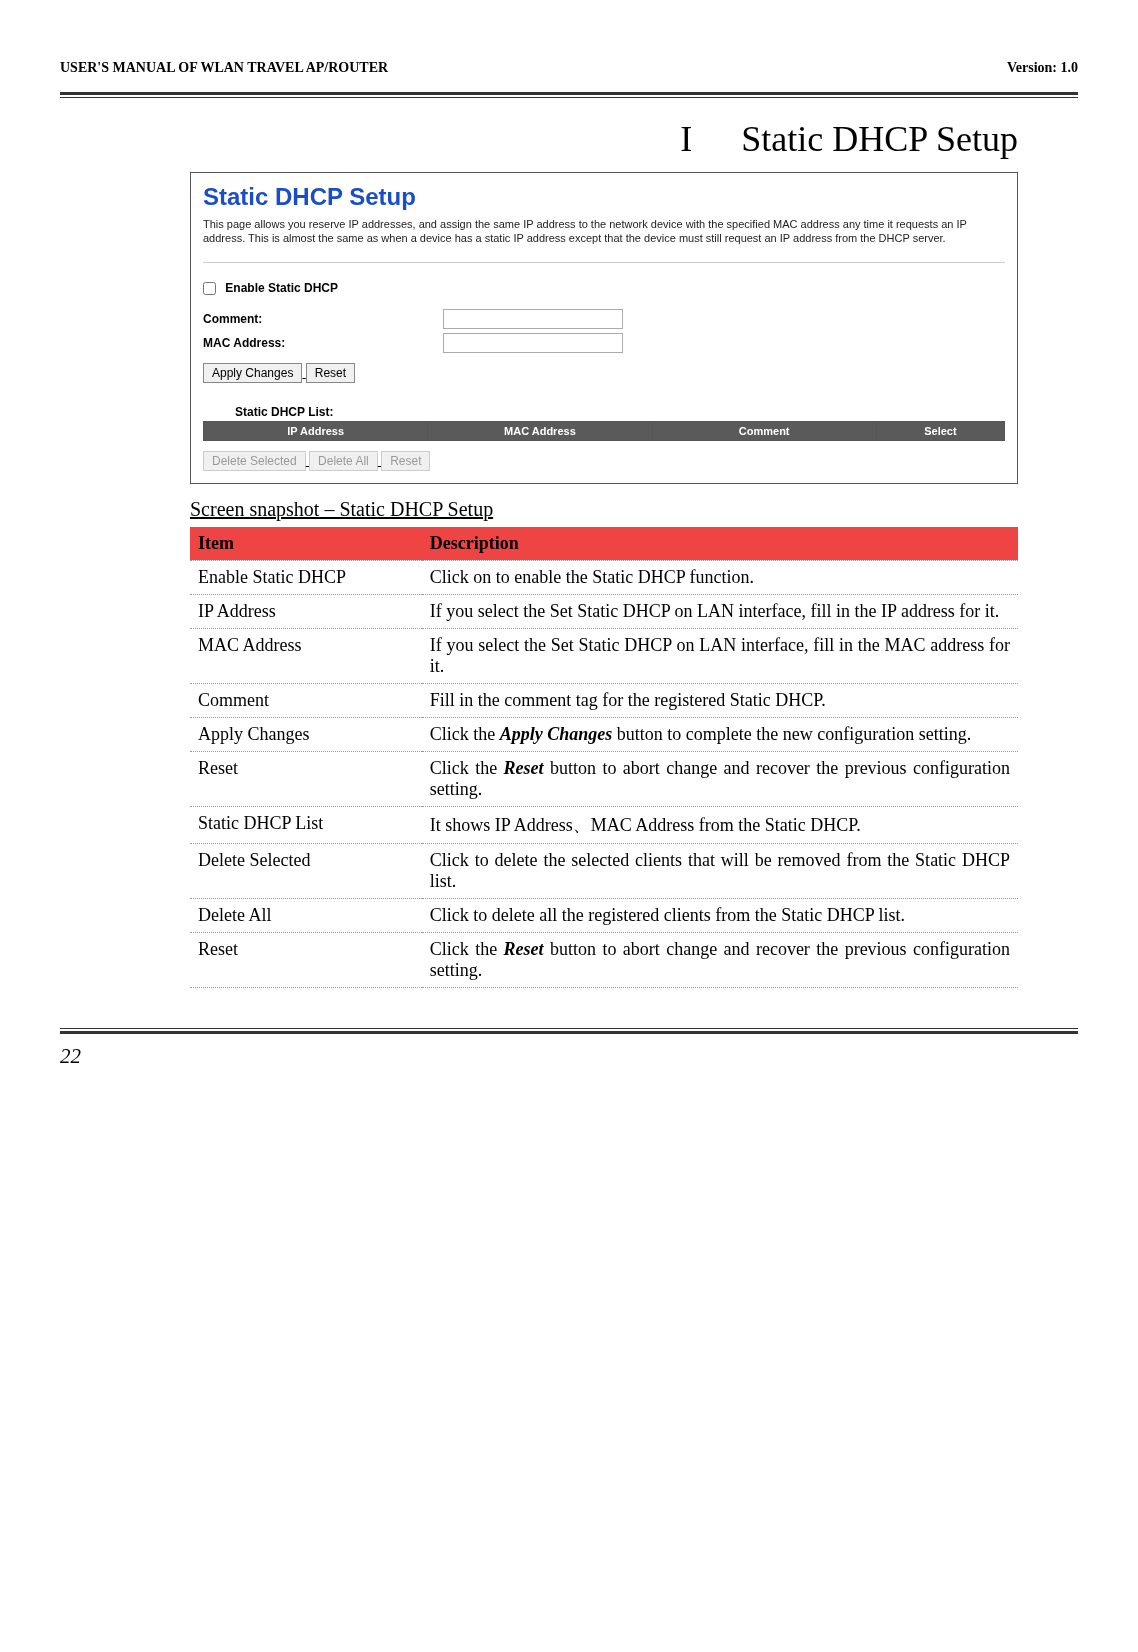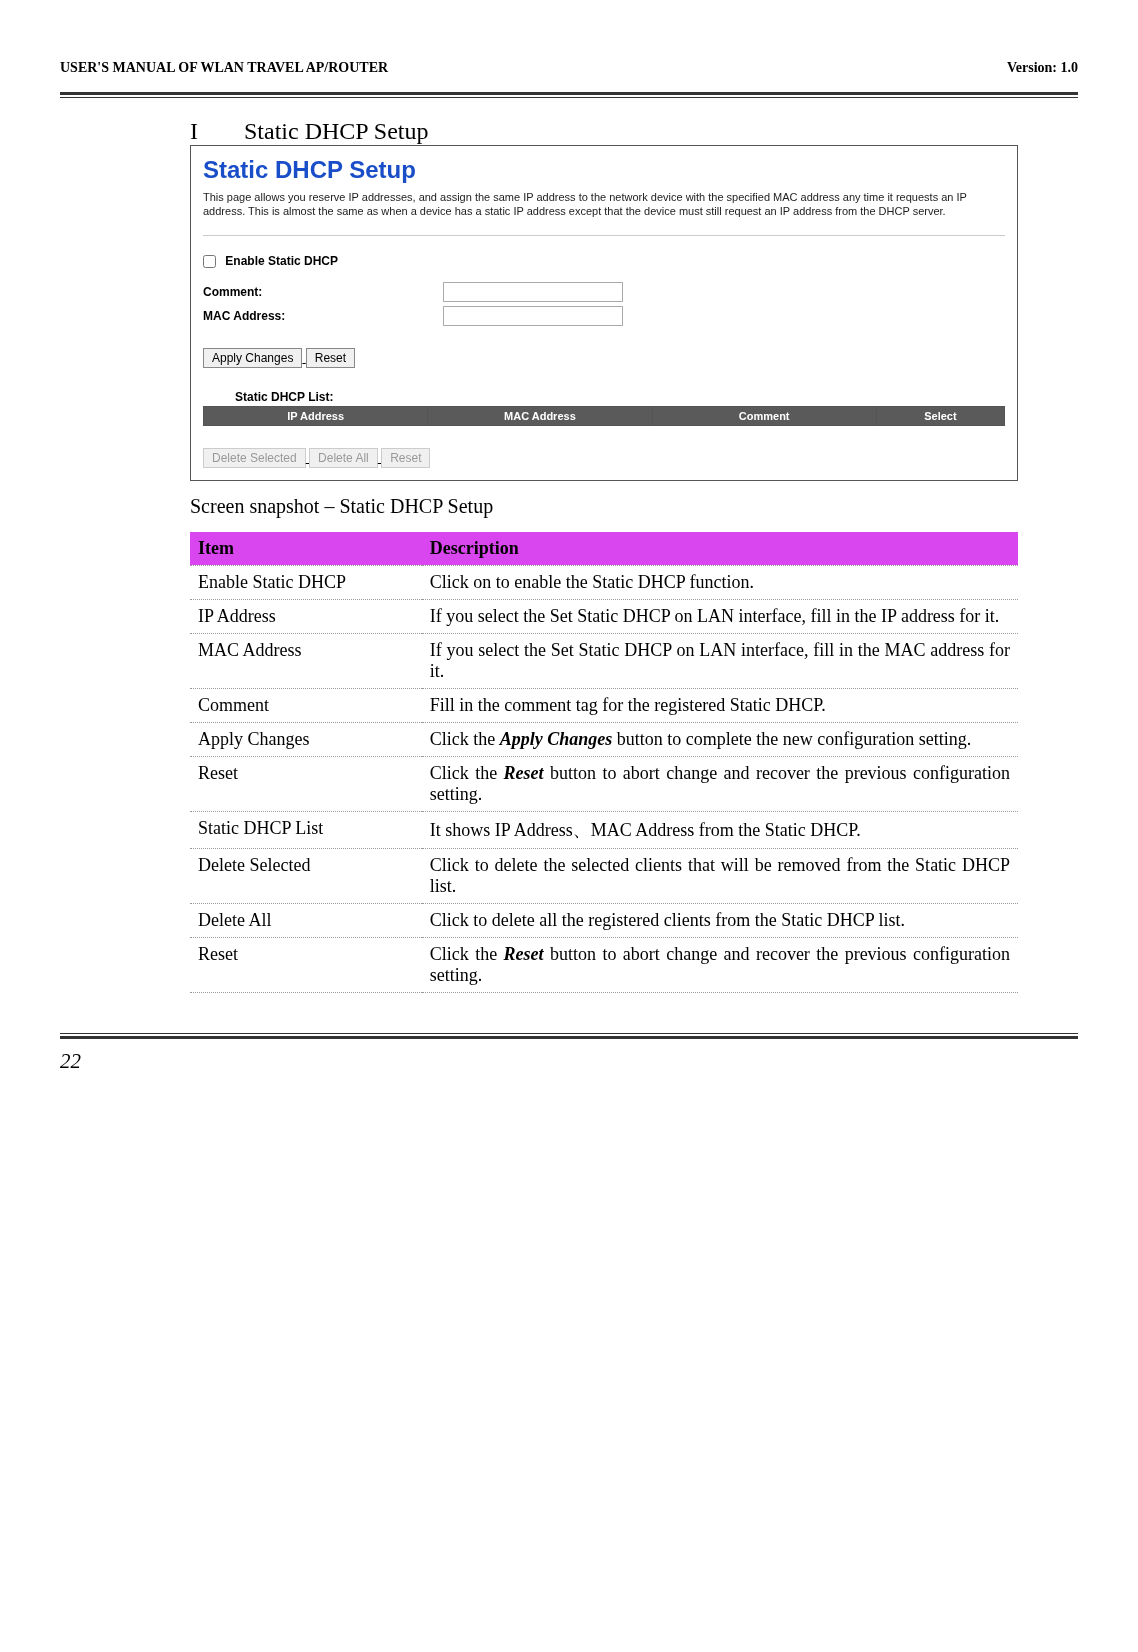--- a/index.html
+++ b/index.html
@@ -26,52 +26,53 @@
   }
   .bottom-double-line {
     border-top: 1px solid #333;
     border-bottom: 3px solid #333;
     height: 6px;
     margin-top: 40px;
     margin-bottom: 10px;
   }
   .content-wrap { padding-left: 130px; padding-right: 60px; }
   .section-title {
-    font-size: 24px;
-    margin-bottom: 0;
+    font-size: 36px;
+    margin-bottom: 12px;
+    text-align: right;
   }
   .section-title .roman { margin-right: 40px; }
   .ss-box {
     border: 1px solid #555;
     padding: 10px 12px 12px 12px;
     background: #fff;
     font-family: Verdana, Arial, sans-serif;
     font-size: 12px;
     margin-bottom: 14px;
   }
   .ss-title { color: #1a4ec8; font-size: 24px; font-weight: bold; margin-bottom: 6px; }
   .ss-desc { font-size: 11px; color: #222; line-height:1.3; margin-bottom:16px; }
   .ss-divider { border-top:1px solid #ccc; margin:6px 0 18px; }
   .chk { vertical-align:middle; margin-right:6px; }
   .enable-line { font-weight:bold; margin-bottom:14px; font-size:12px; }
   .form-row { display:flex; align-items:center; margin-bottom:4px; }
   .form-row .lbl { width:240px; font-weight:bold; font-size:12px; }
   .form-row input[type=text] { width:180px; height:20px; border:1px solid #aaa; background:#fff; }
   .btn { background:#f0f0f0; border:1px solid #888; padding:2px 8px; font-size:12px; font-family:inherit; cursor:pointer; }
   .btn[disabled] { color:#999; border-color:#ccc; }
-  .btn-row { margin-top:22px;text-decoration:underline; }
+  .btn-row { margin-top:10px;text-decoration:underline; }
   .list-title { font-weight:bold; margin-top:22px; margin-bottom:2px; font-size:12px;margin-left:32px; }
   .ss-table { width:100%; border-collapse:collapse; }
   .ss-table th { background:#5a5a5a; color:#fff; font-size:11px; padding:3px 6px; border:1px solid #555; text-align:center; }
   .ss-table th:first-child { width:28%; }
   .ss-table th:nth-child(2) { width:28%; }
   .ss-table th:nth-child(3) { width:28%; }
-  .caption { font-size:20px; margin-bottom:14px; }
+  .caption { font-size:20px; text-decoration:underline; margin-bottom:6px; }
   .desc-table { width:100%; border-collapse:collapse; font-size:18px; }
-  .desc-table th { background:#d946ef; text-align:left; padding:6px 8px; border-bottom:1px dotted #999; }
+  .desc-table th { background:#ef4444; text-align:left; padding:6px 8px; border-bottom:1px dotted #999; }
   .desc-table td { padding:6px 8px; vertical-align:top; border-bottom:1px dotted #999; }
   .desc-table td:first-child { width:28%; }
   .desc-table td:last-child { text-align:justify; }
   .page-no { font-size:21px; padding-right:4px;font-style:italic; }
 </style>
 </head>
 <body>
 
 <div class="header-row">
   <span>USER'S MANUAL OF WLAN TRAVEL AP/ROUTER</span>

